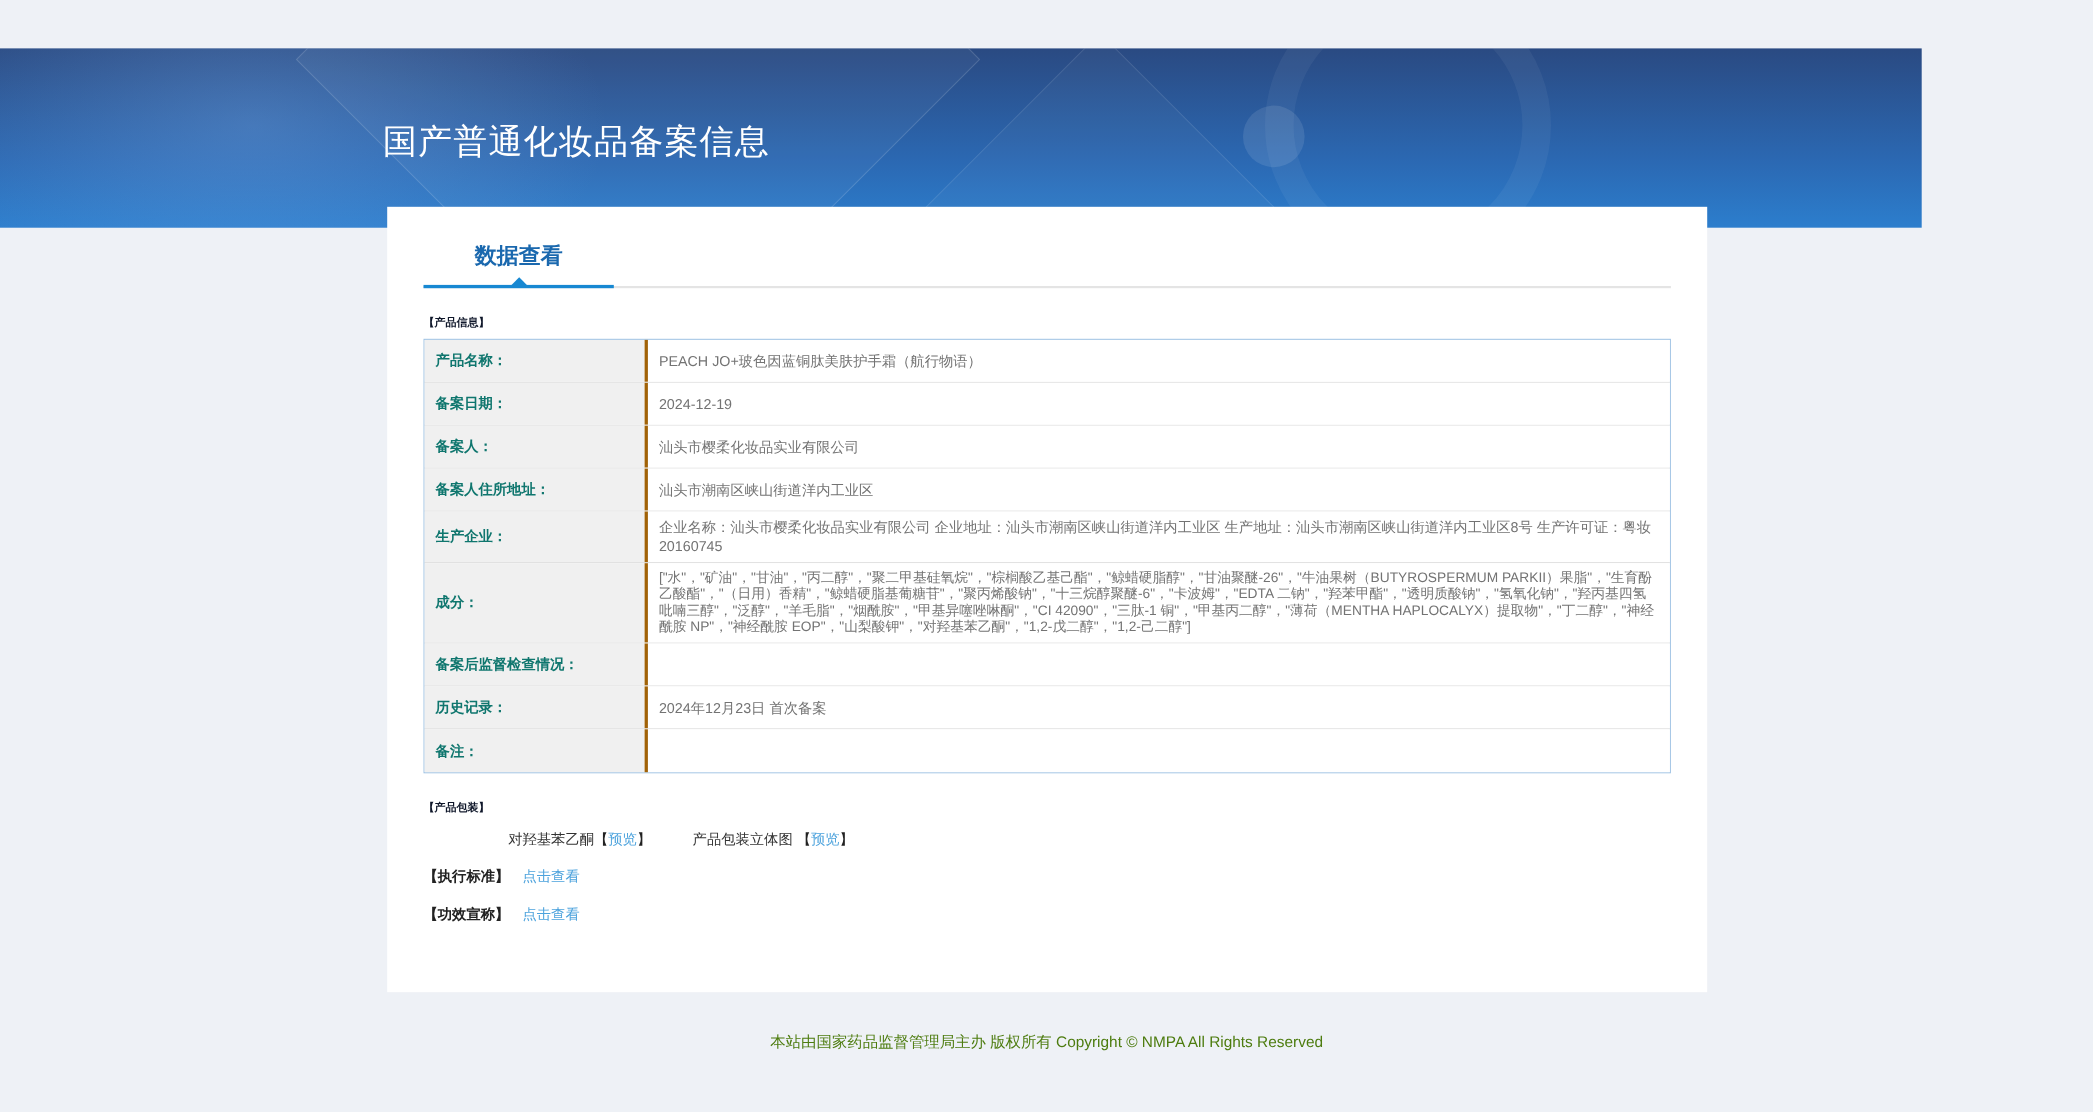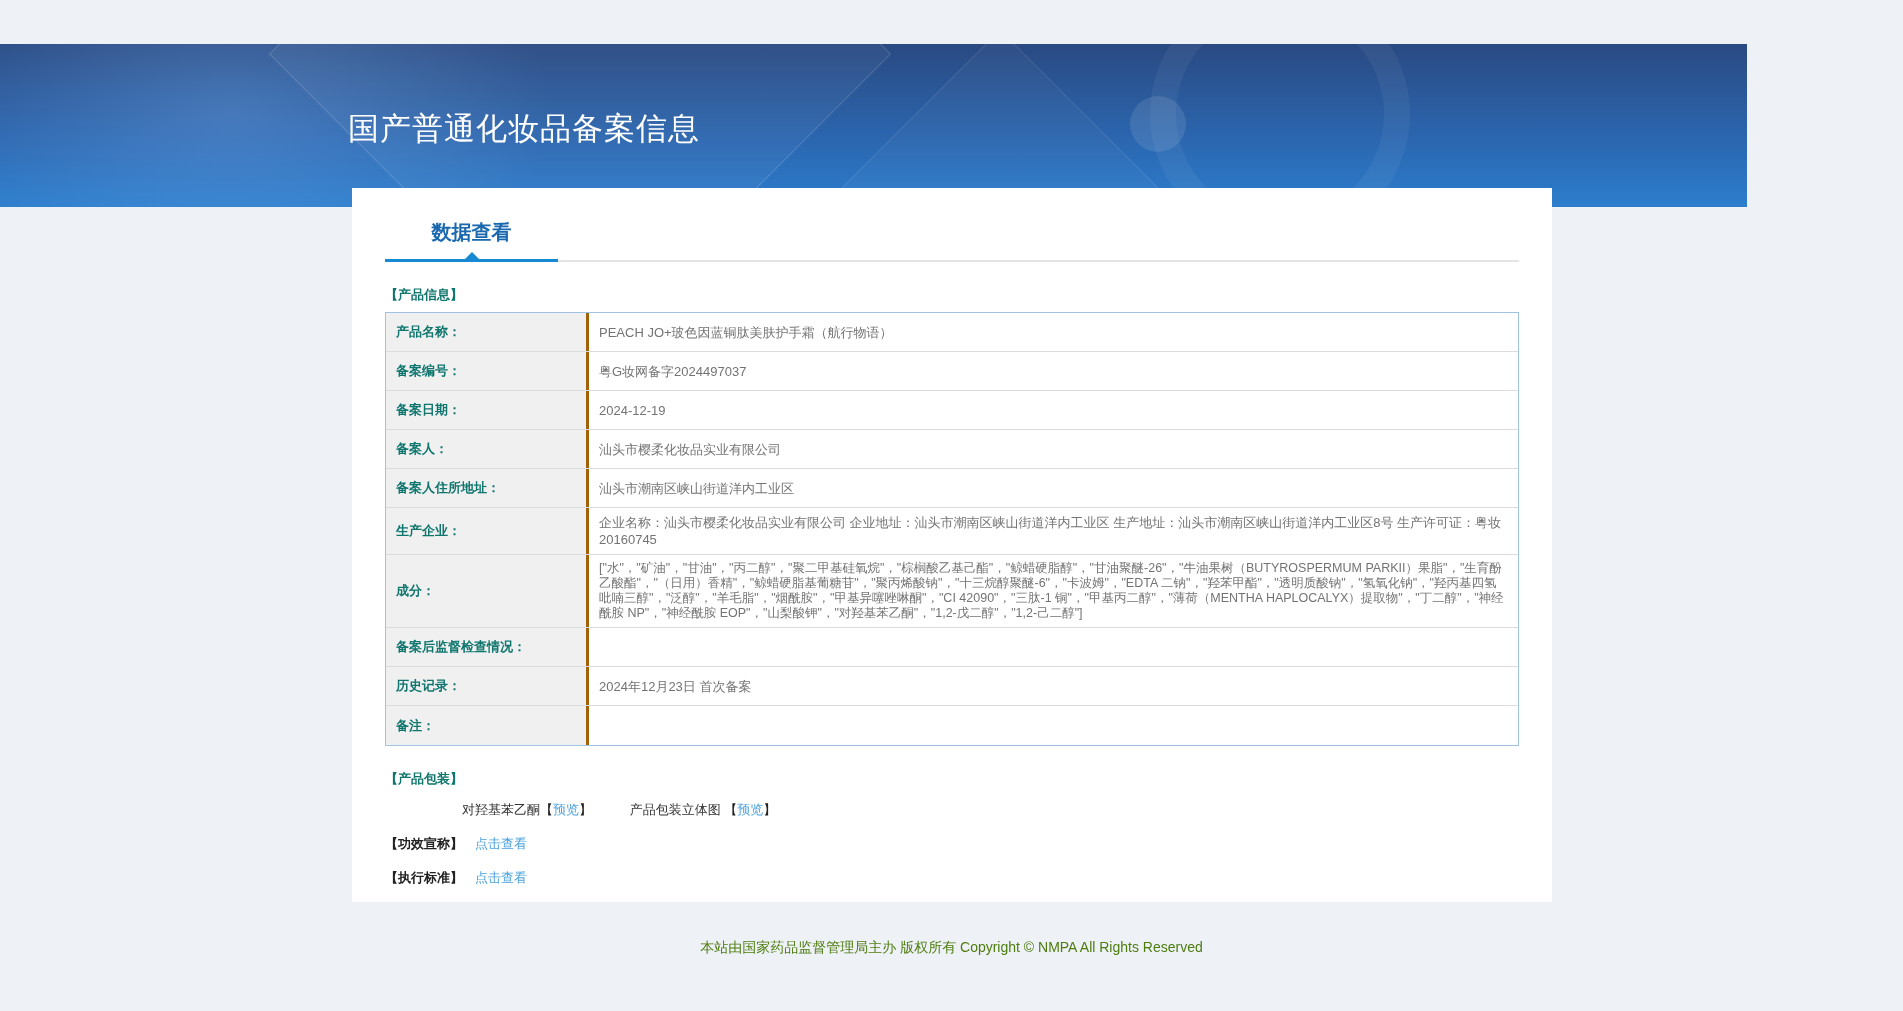--- a/index.html
+++ b/index.html
@@ -65,21 +65,21 @@
     position:relative; cursor:pointer;
   }
   .tab::after {
     content:""; position:absolute; left:50%; bottom:0; transform:translateX(-50%);
     width:0; height:0;
     border-left:7px solid transparent; border-right:7px solid transparent;
     border-bottom:7px solid #1788d2;
   }
 
   
-  .section-title { font-size:13px; font-weight:bold; color:#0f766e; margin:24px 0 8px 0; }
+  .section-title { font-size:10px; font-weight:bold; color:#0f172a; margin:24px 0 8px 0; }
 
   
   .info-table { border:1px solid #9fc3e4; }
   .trow { display:flex; border-bottom:1px solid #dcdcdc; min-height:39px; }
   .trow:last-child { border-bottom:none; }
   .tlabel {
     flex:0 0 200px; width:200px;
     background:#f0f0f0; padding:6px 6px 6px 10px;
     font-size:13px; font-weight:bold; color:#0f766e;
     display:flex; align-items:center;
@@ -129,24 +129,20 @@
     </div>
 
     <div class="section-title">【产品信息】</div>
 
     <div class="info-table">
       <div class="trow">
         <div class="tlabel">产品名称：</div>
         <div class="tvalue">PEACH JO+玻色因蓝铜肽美肤护手霜（航行物语）</div>
       </div>
       <div class="trow">
-        <div class="tlabel">备案编号：</div>
-        <div class="tvalue">粤G妆网备字2024497037</div>
-      </div>
-      <div class="trow">
         <div class="tlabel">备案日期：</div>
         <div class="tvalue">2024-12-19</div>
       </div>
       <div class="trow">
         <div class="tlabel">备案人：</div>
         <div class="tvalue">汕头市樱柔化妆品实业有限公司</div>
       </div>
       <div class="trow">
         <div class="tlabel">备案人住所地址：</div>
         <div class="tvalue">汕头市潮南区峡山街道洋内工业区</div>
@@ -179,25 +175,25 @@
       <span class="pkg-item">
         <span>对羟基苯乙酮</span><span class="bracket">【</span><a class="link">预览</a><span class="bracket">】</span>
       </span>
       <span class="pkg-item">
         <span>产品包装立体图</span>
         <span class="bracket">【</span><a class="link">预览</a><span class="bracket">】</span>
       </span>
     </div>
 
     <div class="std-line">
-      <span>【功效宣称】</span><a class="link">点击查看</a>
+      <span>【执行标准】</span><a class="link">点击查看</a>
     </div>
 
     <div class="std-line">
-      <span>【执行标准】</span><a class="link">点击查看</a>
+      <span>【功效宣称】</span><a class="link">点击查看</a>
     </div>
 
   </div>
 </div>
 
 <div class="footer">
   <span>本站由国家药品监督管理局主办 版权所有 Copyright © NMPA All Rights Reserved</span>
 </div>
 
 </body></html>

